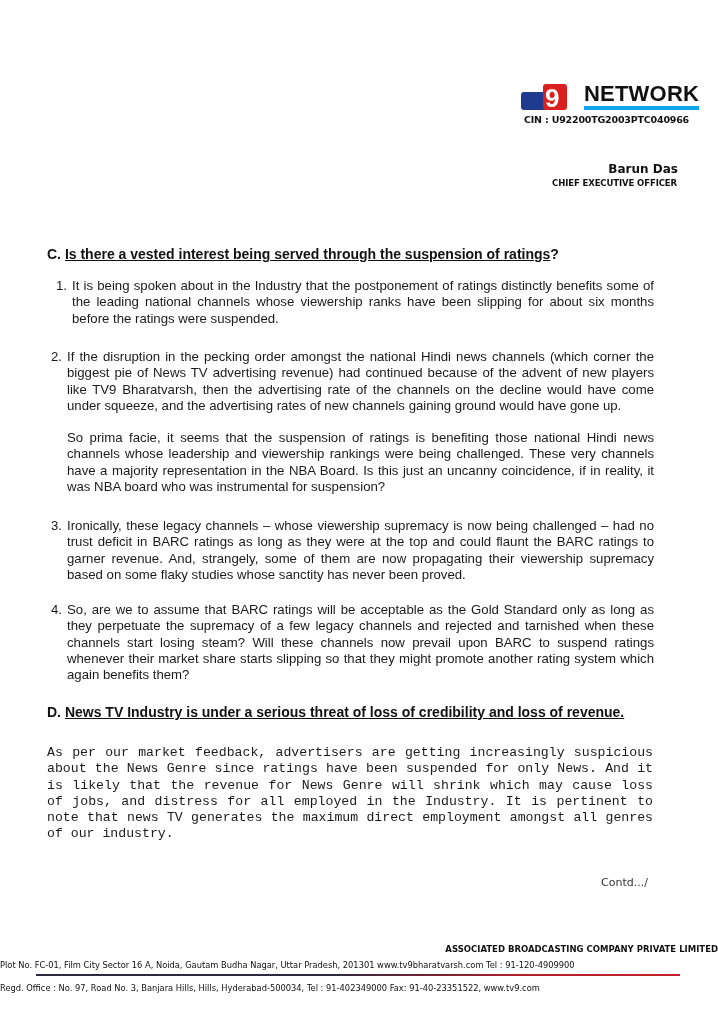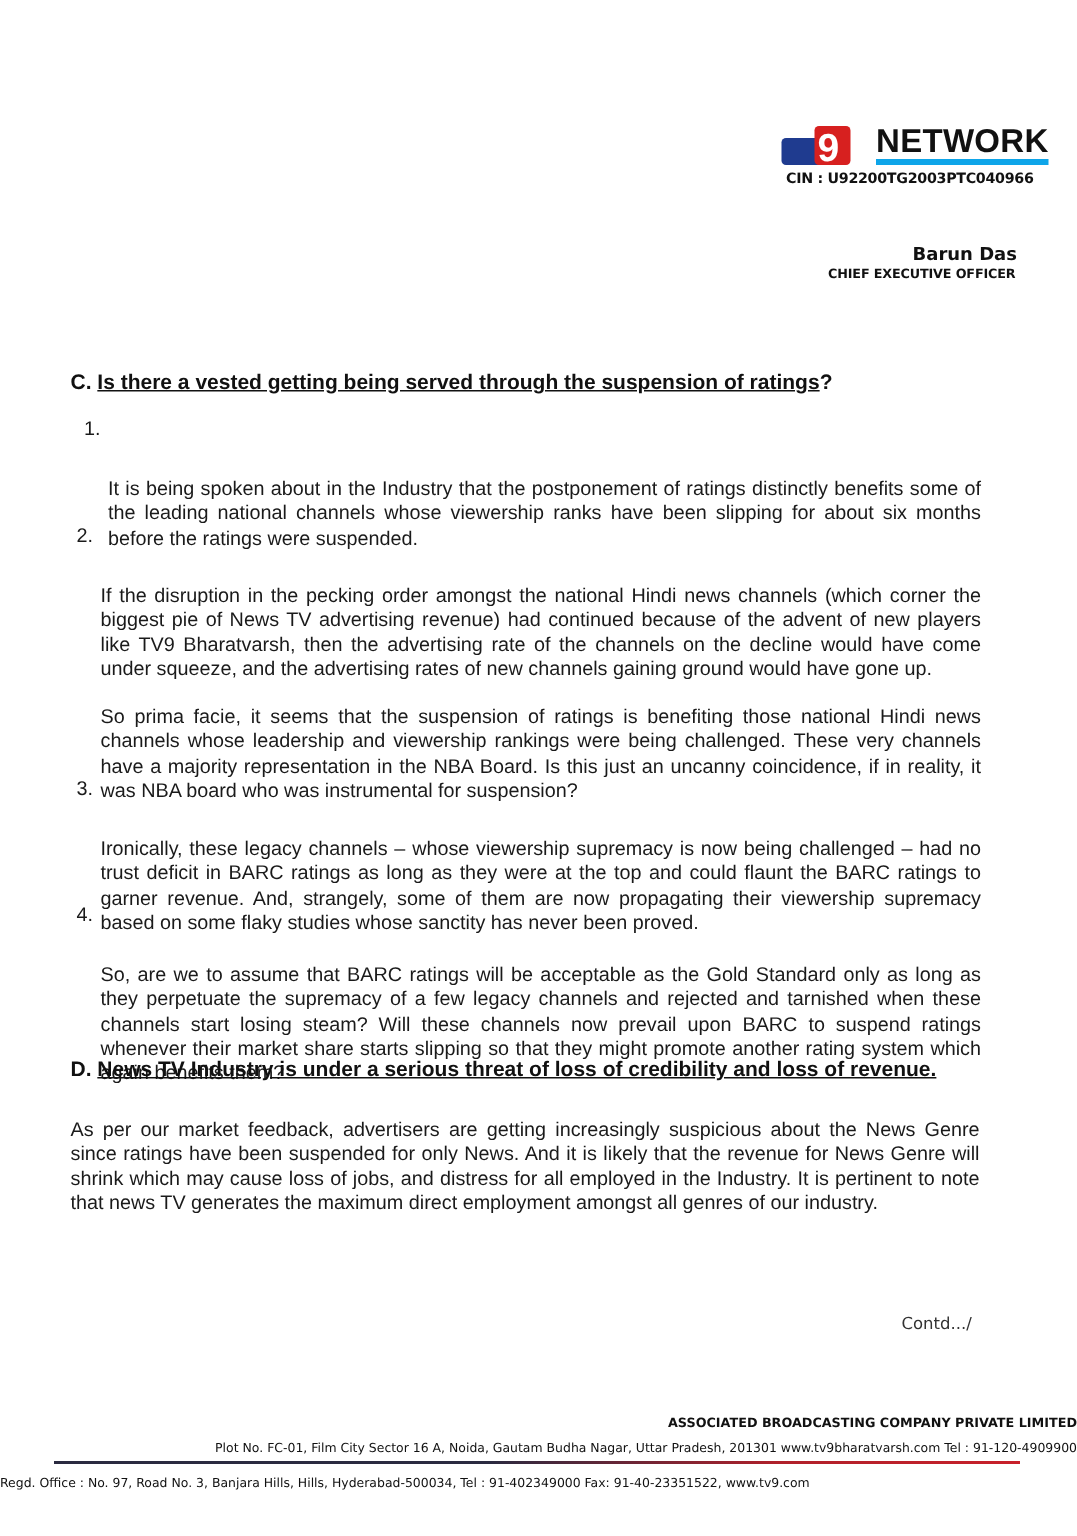--- a/index.html
+++ b/index.html
@@ -18,27 +18,27 @@
   .ceo-name { position: absolute; right: 40px; top: 162px; font: bold 12px "DejaVu Sans", sans-serif; color: #111; text-align: left; }
   .ceo-title { position: absolute; right: 41px; top: 178px; font: bold 8.5px "DejaVu Sans", sans-serif; color: #111; text-align: center; letter-spacing: -0.1px; margin-left: 28px; }
 
   
   .content { position: absolute; left: 47px; width: 606px; font-family: "Liberation Sans", sans-serif; }
   .heading { font-weight: bold; font-size: 14px; line-height: 17px; color: #111; }
   .heading .u { text-decoration: underline; }
   .para { font-size: 13.2px; line-height: 16.3px; text-align: justify; color: #1a1a1a; }
   .item { display: flex; }
   .item .num { width: 16px; flex: 0 0 auto; font-size: 13.2px; line-height: 16.3px; }
-  .item .txt { flex: 1; margin-top: 40px; }
+  .item .txt { flex: 1; }
 
   .contd { position: absolute; left: 601px; top: 876px; font: 11px "DejaVu Sans", sans-serif; color: #333; }
 
   
   .f-company { position: absolute; left: 0; width: 718px; top: 944px; text-align: right; font: bold 8.5px "DejaVu Sans", sans-serif; color: #111; }
-  .f-addr { position: absolute; left: 0; width: 718px; top: 960px; text-align: right; font: 8.3px "DejaVu Sans", sans-serif; color: #111; }
+  .f-addr { position: absolute; left: 0; width: 718px; top: 960px; text-align: left; font: 8.3px "DejaVu Sans", sans-serif; color: #111; }
   .f-line { position: absolute; left: 36px; width: 644px; top: 974px; height: 2px;
             background: linear-gradient(to right, #2a2a40 0%, #2a2a40 45%, #b0202a 75%, #c8202a 100%); }
   .f-regd { position: absolute; left: 0; width: 718px; top: 983px; font: 8.3px "DejaVu Sans", sans-serif; color: #111; }
 </style>
 </head>
 <body>
 
 <div class="logo">
   <div class="logo-badge">
     <div class="blue"></div>
@@ -49,21 +49,21 @@
   <span class="logo-word">NETWORK</span>
 </div>
 <div class="cin">CIN : U92200TG2003PTC040966</div>
 
 <div class="ceo-name">Barun Das</div>
 <div class="ceo-title">CHIEF EXECUTIVE OFFICER</div>
 
 <div class="content" style="top:246px;">
   <div class="heading">
     <span>C.</span>
-    <span class="u">Is there a vested getting being served through the suspension of ratings</span><span>?</span>
+    <span class="u">Is there a vested interest being served through the suspension of ratings</span><span>?</span>
   </div>
 </div>
 
 <div class="content" style="top:278px; left:56px; width:598px;">
   <div class="item">
     <span class="num">1.</span>
     <div class="txt para">It is being spoken about in the Industry that the postponement of ratings distinctly benefits some of the leading national channels whose viewership ranks have been slipping for about six months before the ratings were suspended.</div>
   </div>
 </div>
 
@@ -90,21 +90,21 @@
     <div class="txt para">So, are we to assume  that BARC ratings will be  acceptable  as the Gold Standard only as long as they perpetuate the supremacy of a few legacy channels and rejected and tarnished when these channels start losing steam? Will these channels now prevail upon BARC to suspend ratings whenever their market share starts slipping so that they might promote another rating system which again benefits them?</div>
   </div>
 </div>
 
 <div class="content" style="top:704px;">
   <div class="heading">
     <span>D.</span>
     <span class="u">News TV Industry is under a serious threat of loss of credibility and loss of revenue.</span>
   </div>
 </div>
-<div class="content" style="top:745px;">
+<div class="content" style="top:745px;font-family:Liberation Mono, monospace;">
   <div class="para">As per our market feedback, advertisers are getting increasingly suspicious about the News Genre since ratings have been suspended for only News. And it is likely that the revenue for News Genre will shrink which may cause loss of jobs, and distress for all employed in the Industry. It is pertinent to note that news TV generates the maximum direct employment amongst all genres of our industry.</div>
 </div>
 
 <div class="contd">Contd.../</div>
 
 <div class="f-company">ASSOCIATED BROADCASTING COMPANY PRIVATE LIMITED</div>
 <div class="f-addr">Plot No. FC-01, Film City Sector 16 A, Noida, Gautam Budha Nagar, Uttar Pradesh, 201301 www.tv9bharatvarsh.com Tel : 91-120-4909900</div>
 <div class="f-line"></div>
 <div class="f-regd">Regd. Office : No. 97, Road No. 3, Banjara Hills, Hills, Hyderabad-500034, Tel : 91-402349000 Fax: 91-40-23351522, www.tv9.com</div>
 

